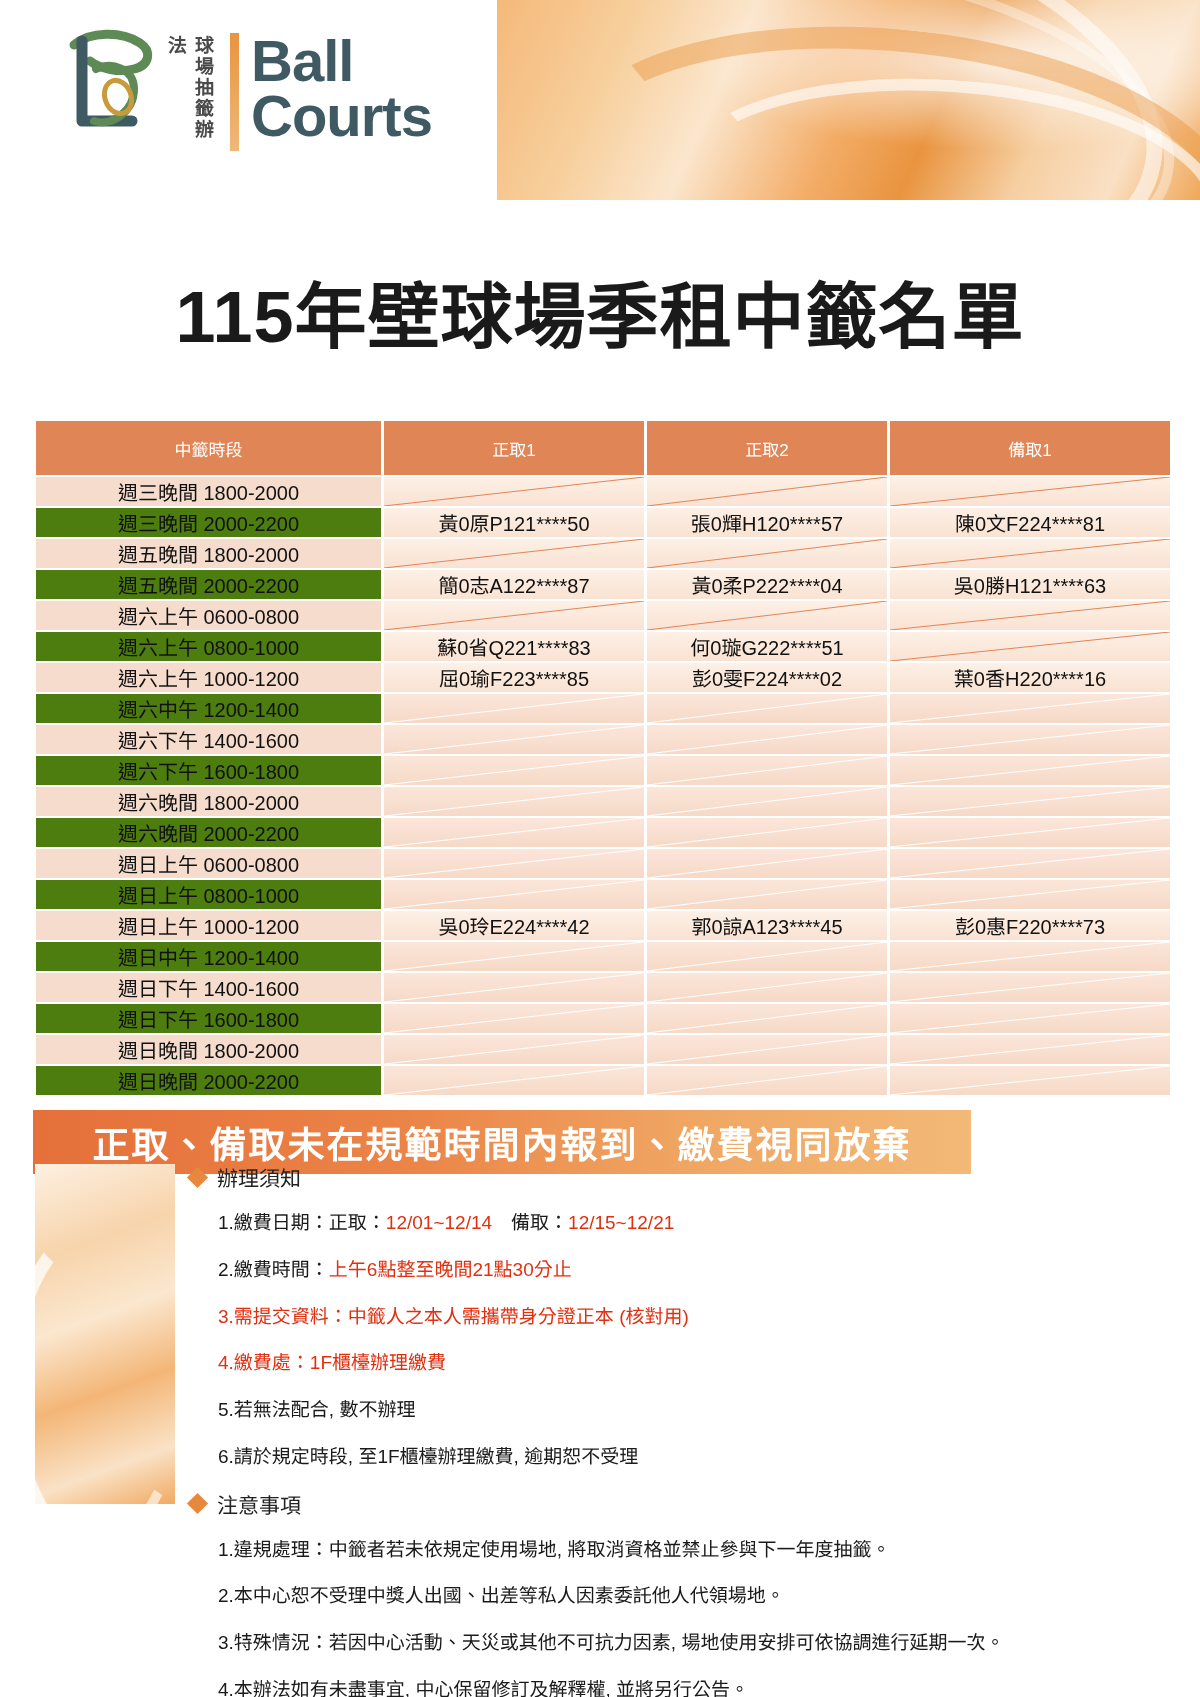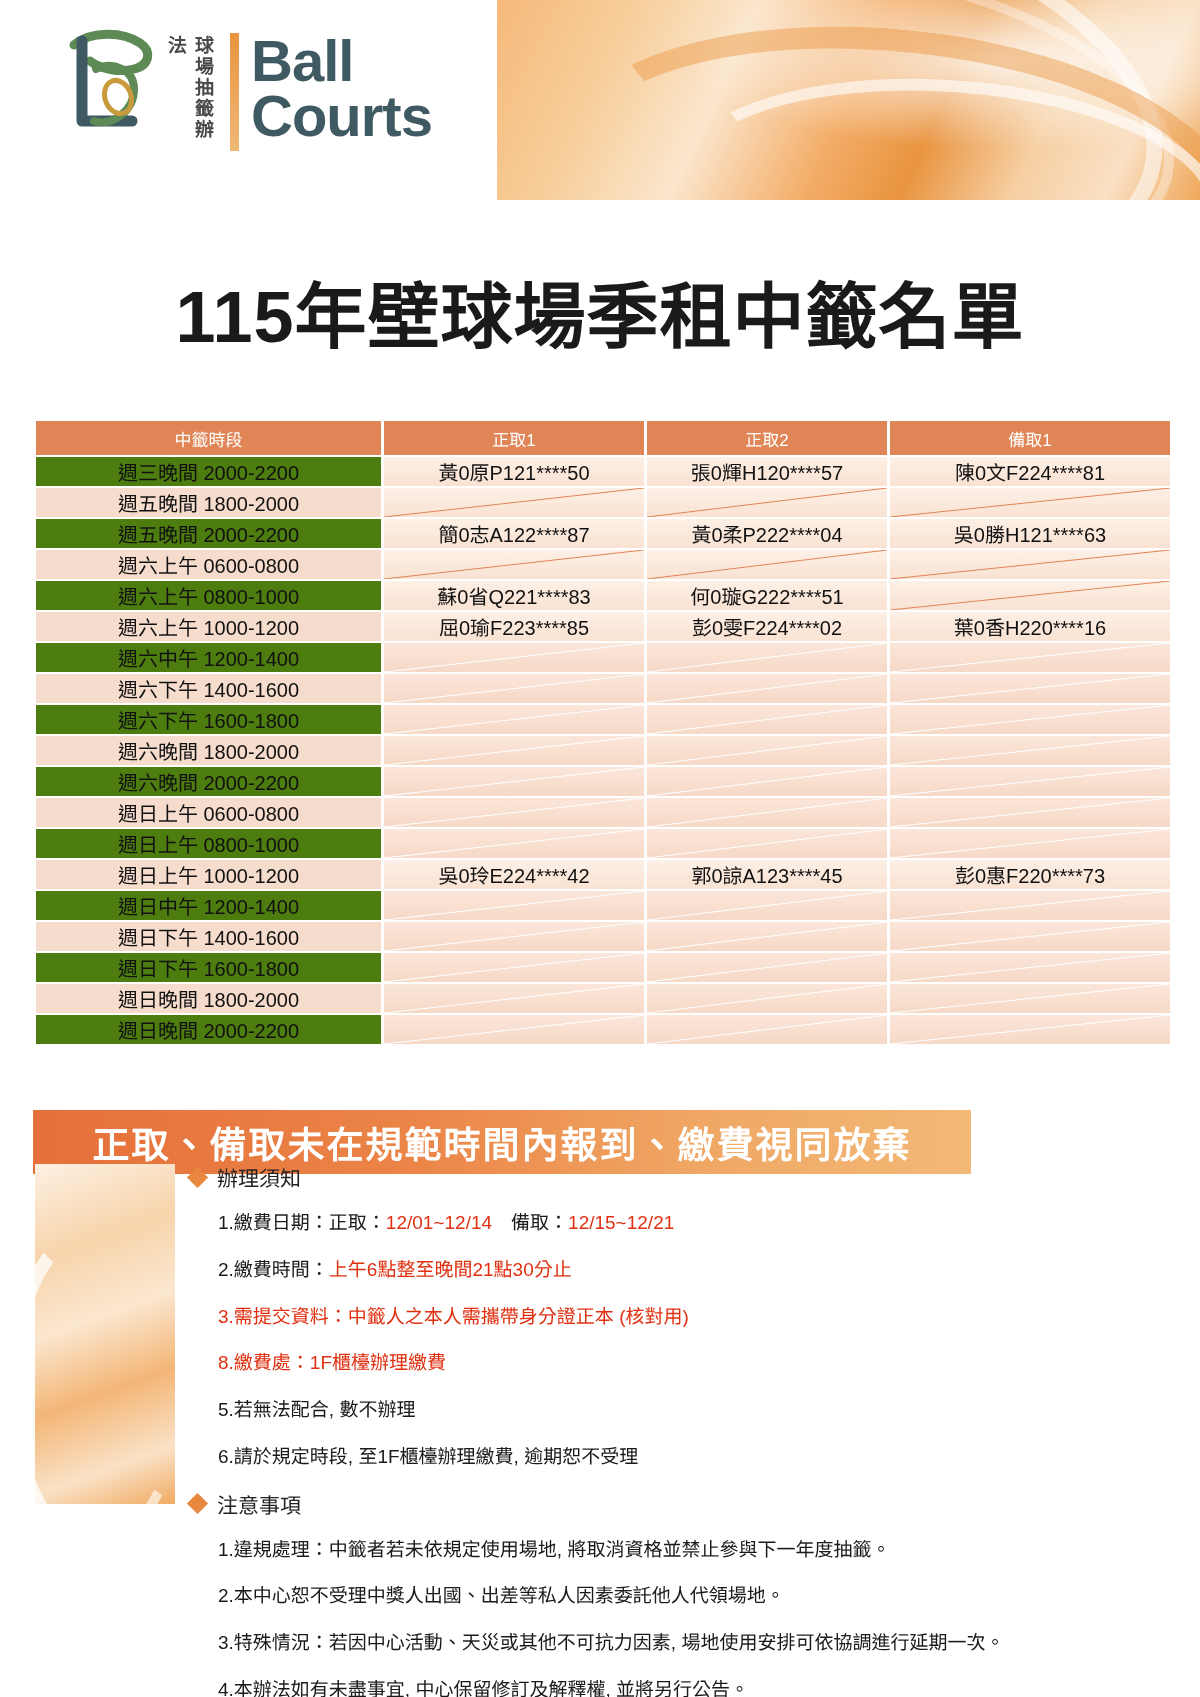--- a/index.html
+++ b/index.html
@@ -107,21 +107,21 @@
     border-spacing: 3px 2px;
     width: 1134px;
     table-layout: fixed;
   }
   table.lottery th {
     background: #e08556;
     color: #ffffff;
     font-size: 17px;
     font-weight: normal;
     height: 26px;
-    padding: 4px;
+    padding: 14px;
   }
   table.lottery td {
     height: 28px;
     padding: 0;
     font-size: 20px;
     text-align: center;
     color: #111;
     position: relative;
   }
   td.slot {
@@ -269,20 +269,26 @@
     </colgroup>
     <thead>
       <tr>
         <th>中籤時段</th>
         <th>正取1</th>
         <th>正取2</th>
         <th>備取1</th>
       </tr>
     </thead>
     <tbody id="lottery-body">
+        <tr>
+          <td class="slot">週三晚間 1800-2000</td>
+          <td class="name empty"></td>
+          <td class="name empty"></td>
+          <td class="name empty"></td>
+        </tr>
         <tr class="alt">
           <td class="slot">週三晚間 2000-2200</td>
           <td class="name">黃0原P121****50</td>
           <td class="name">張0輝H120****57</td>
           <td class="name">陳0文F224****81</td>
         </tr>
         <tr>
           <td class="slot">週五晚間 1800-2000</td>
           <td class="name empty"></td>
           <td class="name empty"></td>
@@ -404,21 +410,21 @@
   </div>
   <div class="notes" id="notes-root">
       <div class="note-head">
         <span class="diamond"></span>
         <span>辦理須知</span>
       </div>
       <ul class="note-list">
         <li><span>1.繳費日期：正取：</span><span class="red">12/01~12/14</span><span>　備取：</span><span class="red">12/15~12/21</span></li>
         <li><span>2.繳費時間：</span><span class="red">上午6點整至晚間21點30分止</span></li>
         <li><span class="red-all">3.需提交資料：中籤人之本人需攜帶身分證正本 (核對用)</span></li>
-        <li><span class="red-all">8.繳費處：1F櫃檯辦理繳費</span></li>
+        <li><span class="red-all">4.繳費處：1F櫃檯辦理繳費</span></li>
         <li><span>5.若無法配合, 數不辦理</span></li>
         <li><span>6.請於規定時段, 至1F櫃檯辦理繳費, 逾期恕不受理</span></li>
       </ul>
       <div class="note-head">
         <span class="diamond"></span>
         <span>注意事項</span>
       </div>
       <ul class="note-list">
         <li><span>1.違規處理：中籤者若未依規定使用場地, 將取消資格並禁止參與下一年度抽籤。</span></li>
         <li><span>2.本中心恕不受理中獎人出國、出差等私人因素委託他人代領場地。</span></li>

